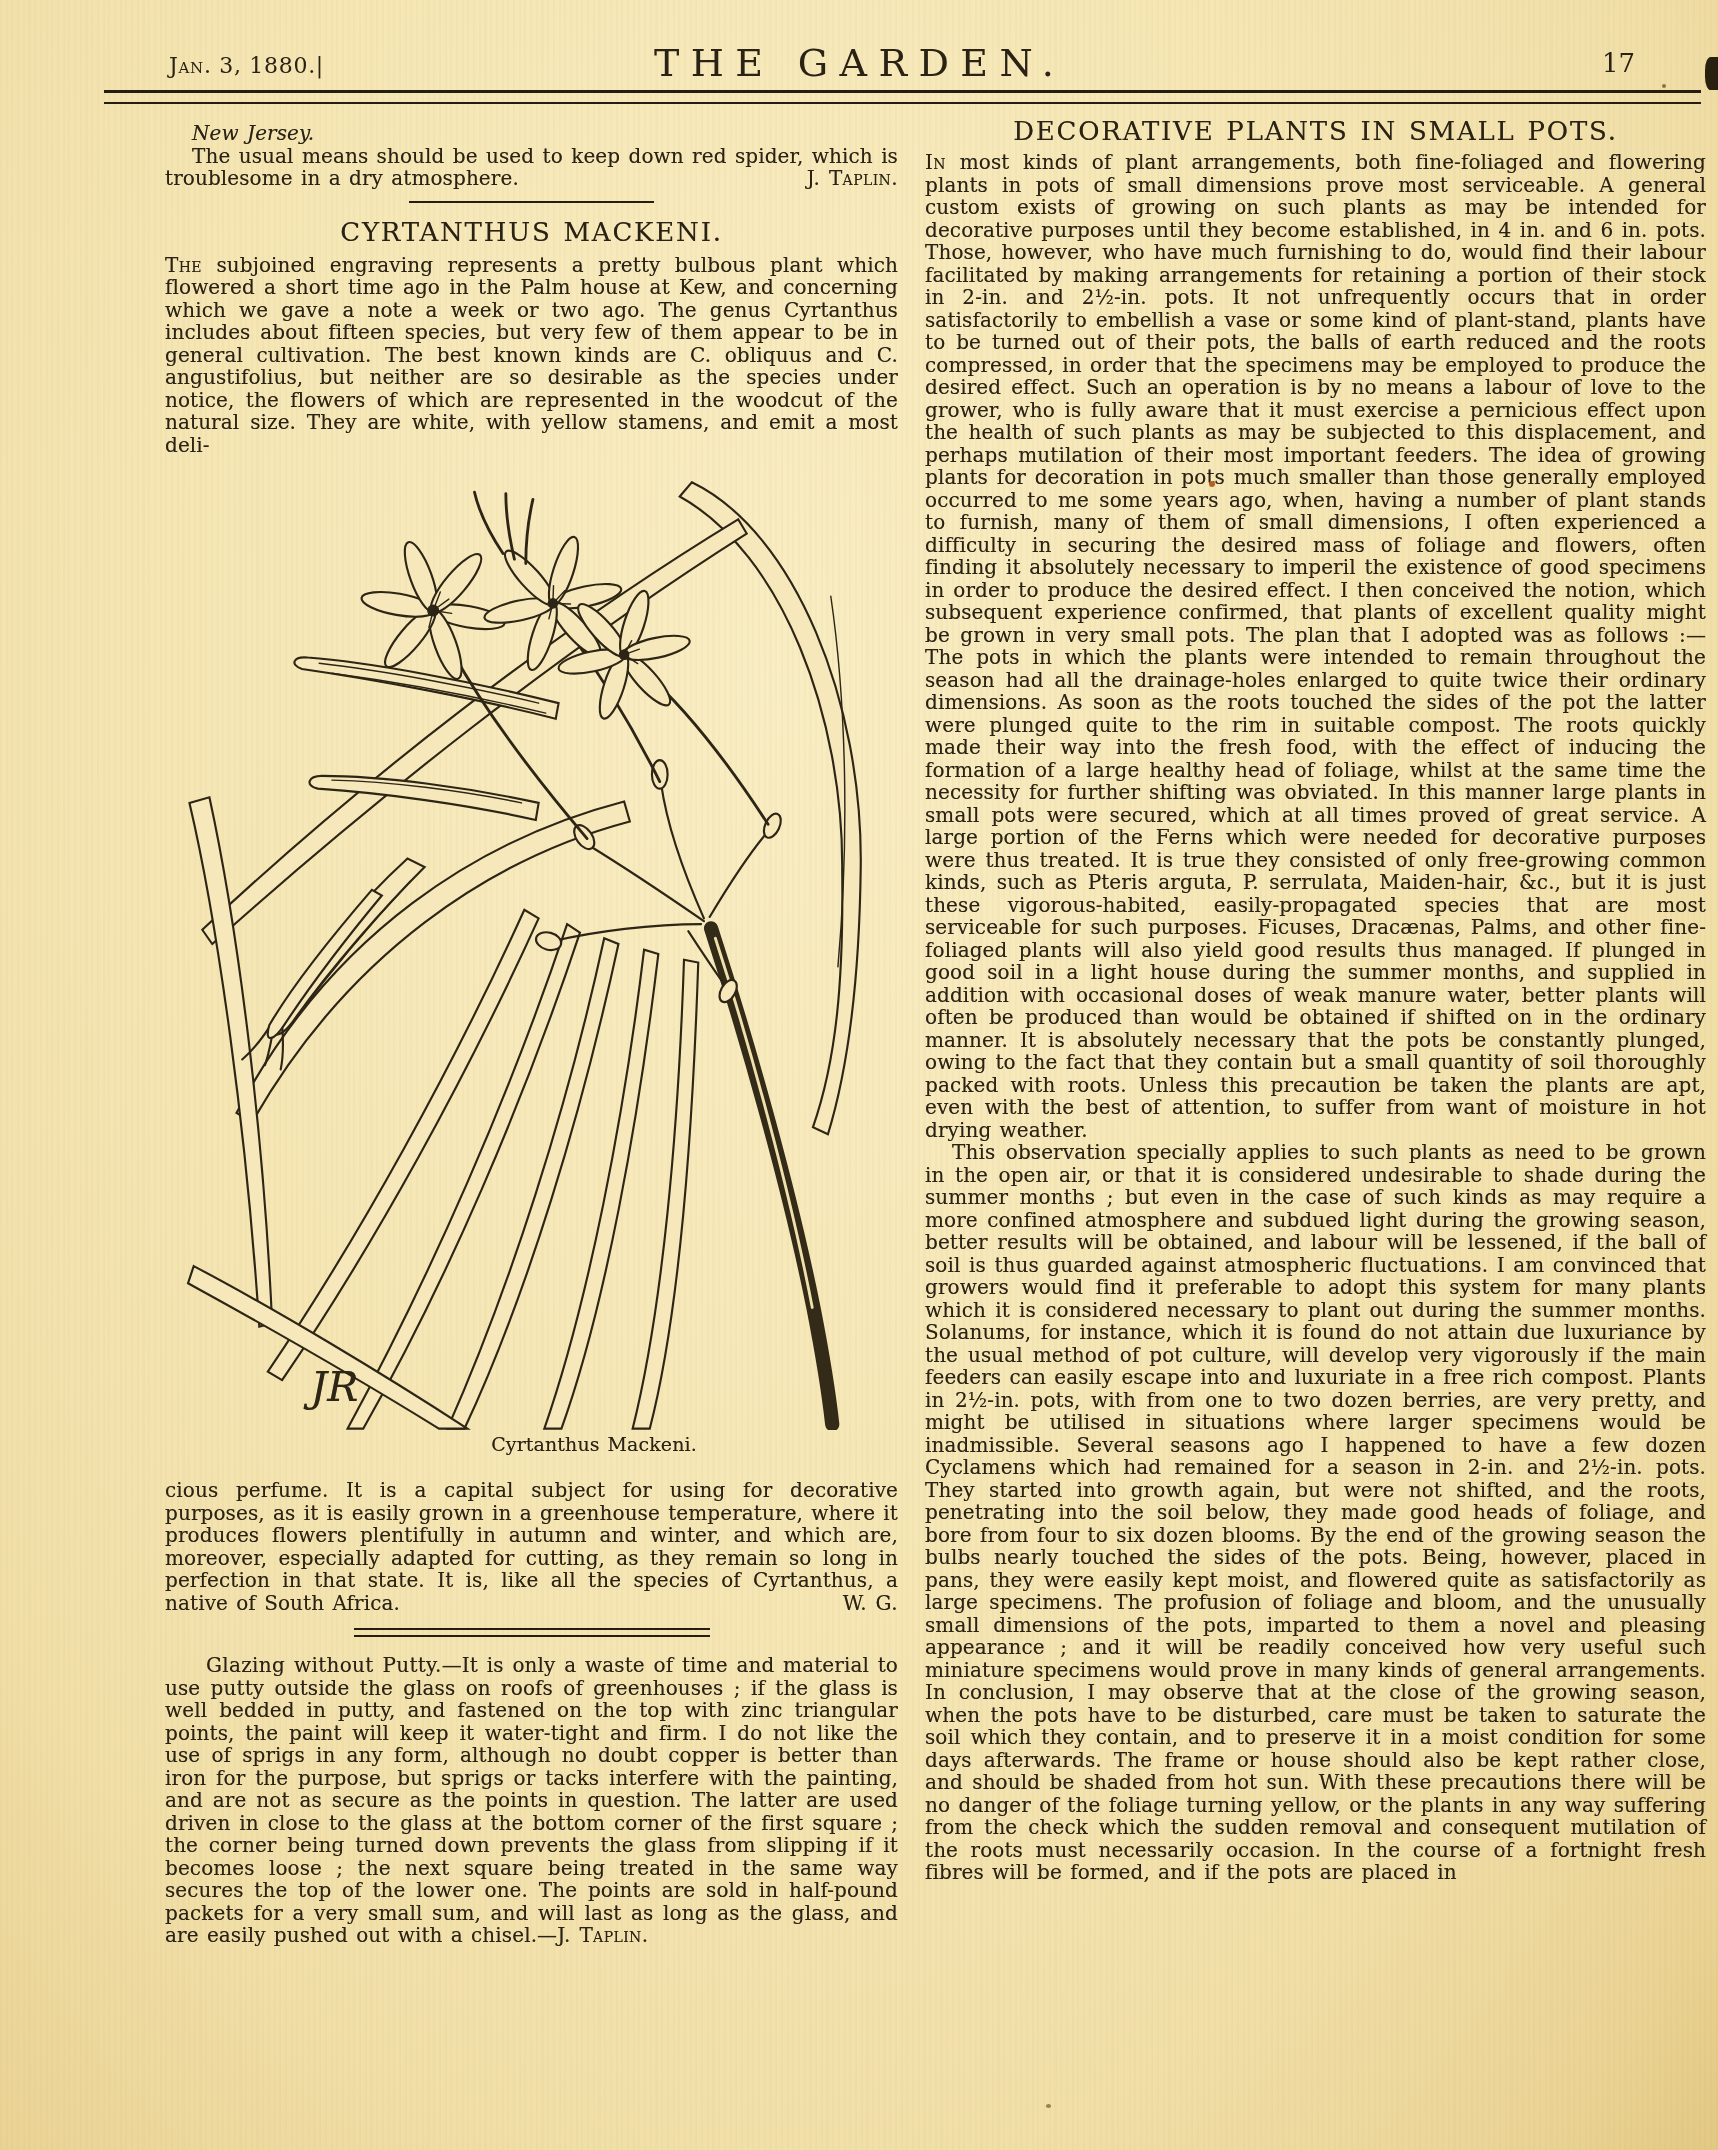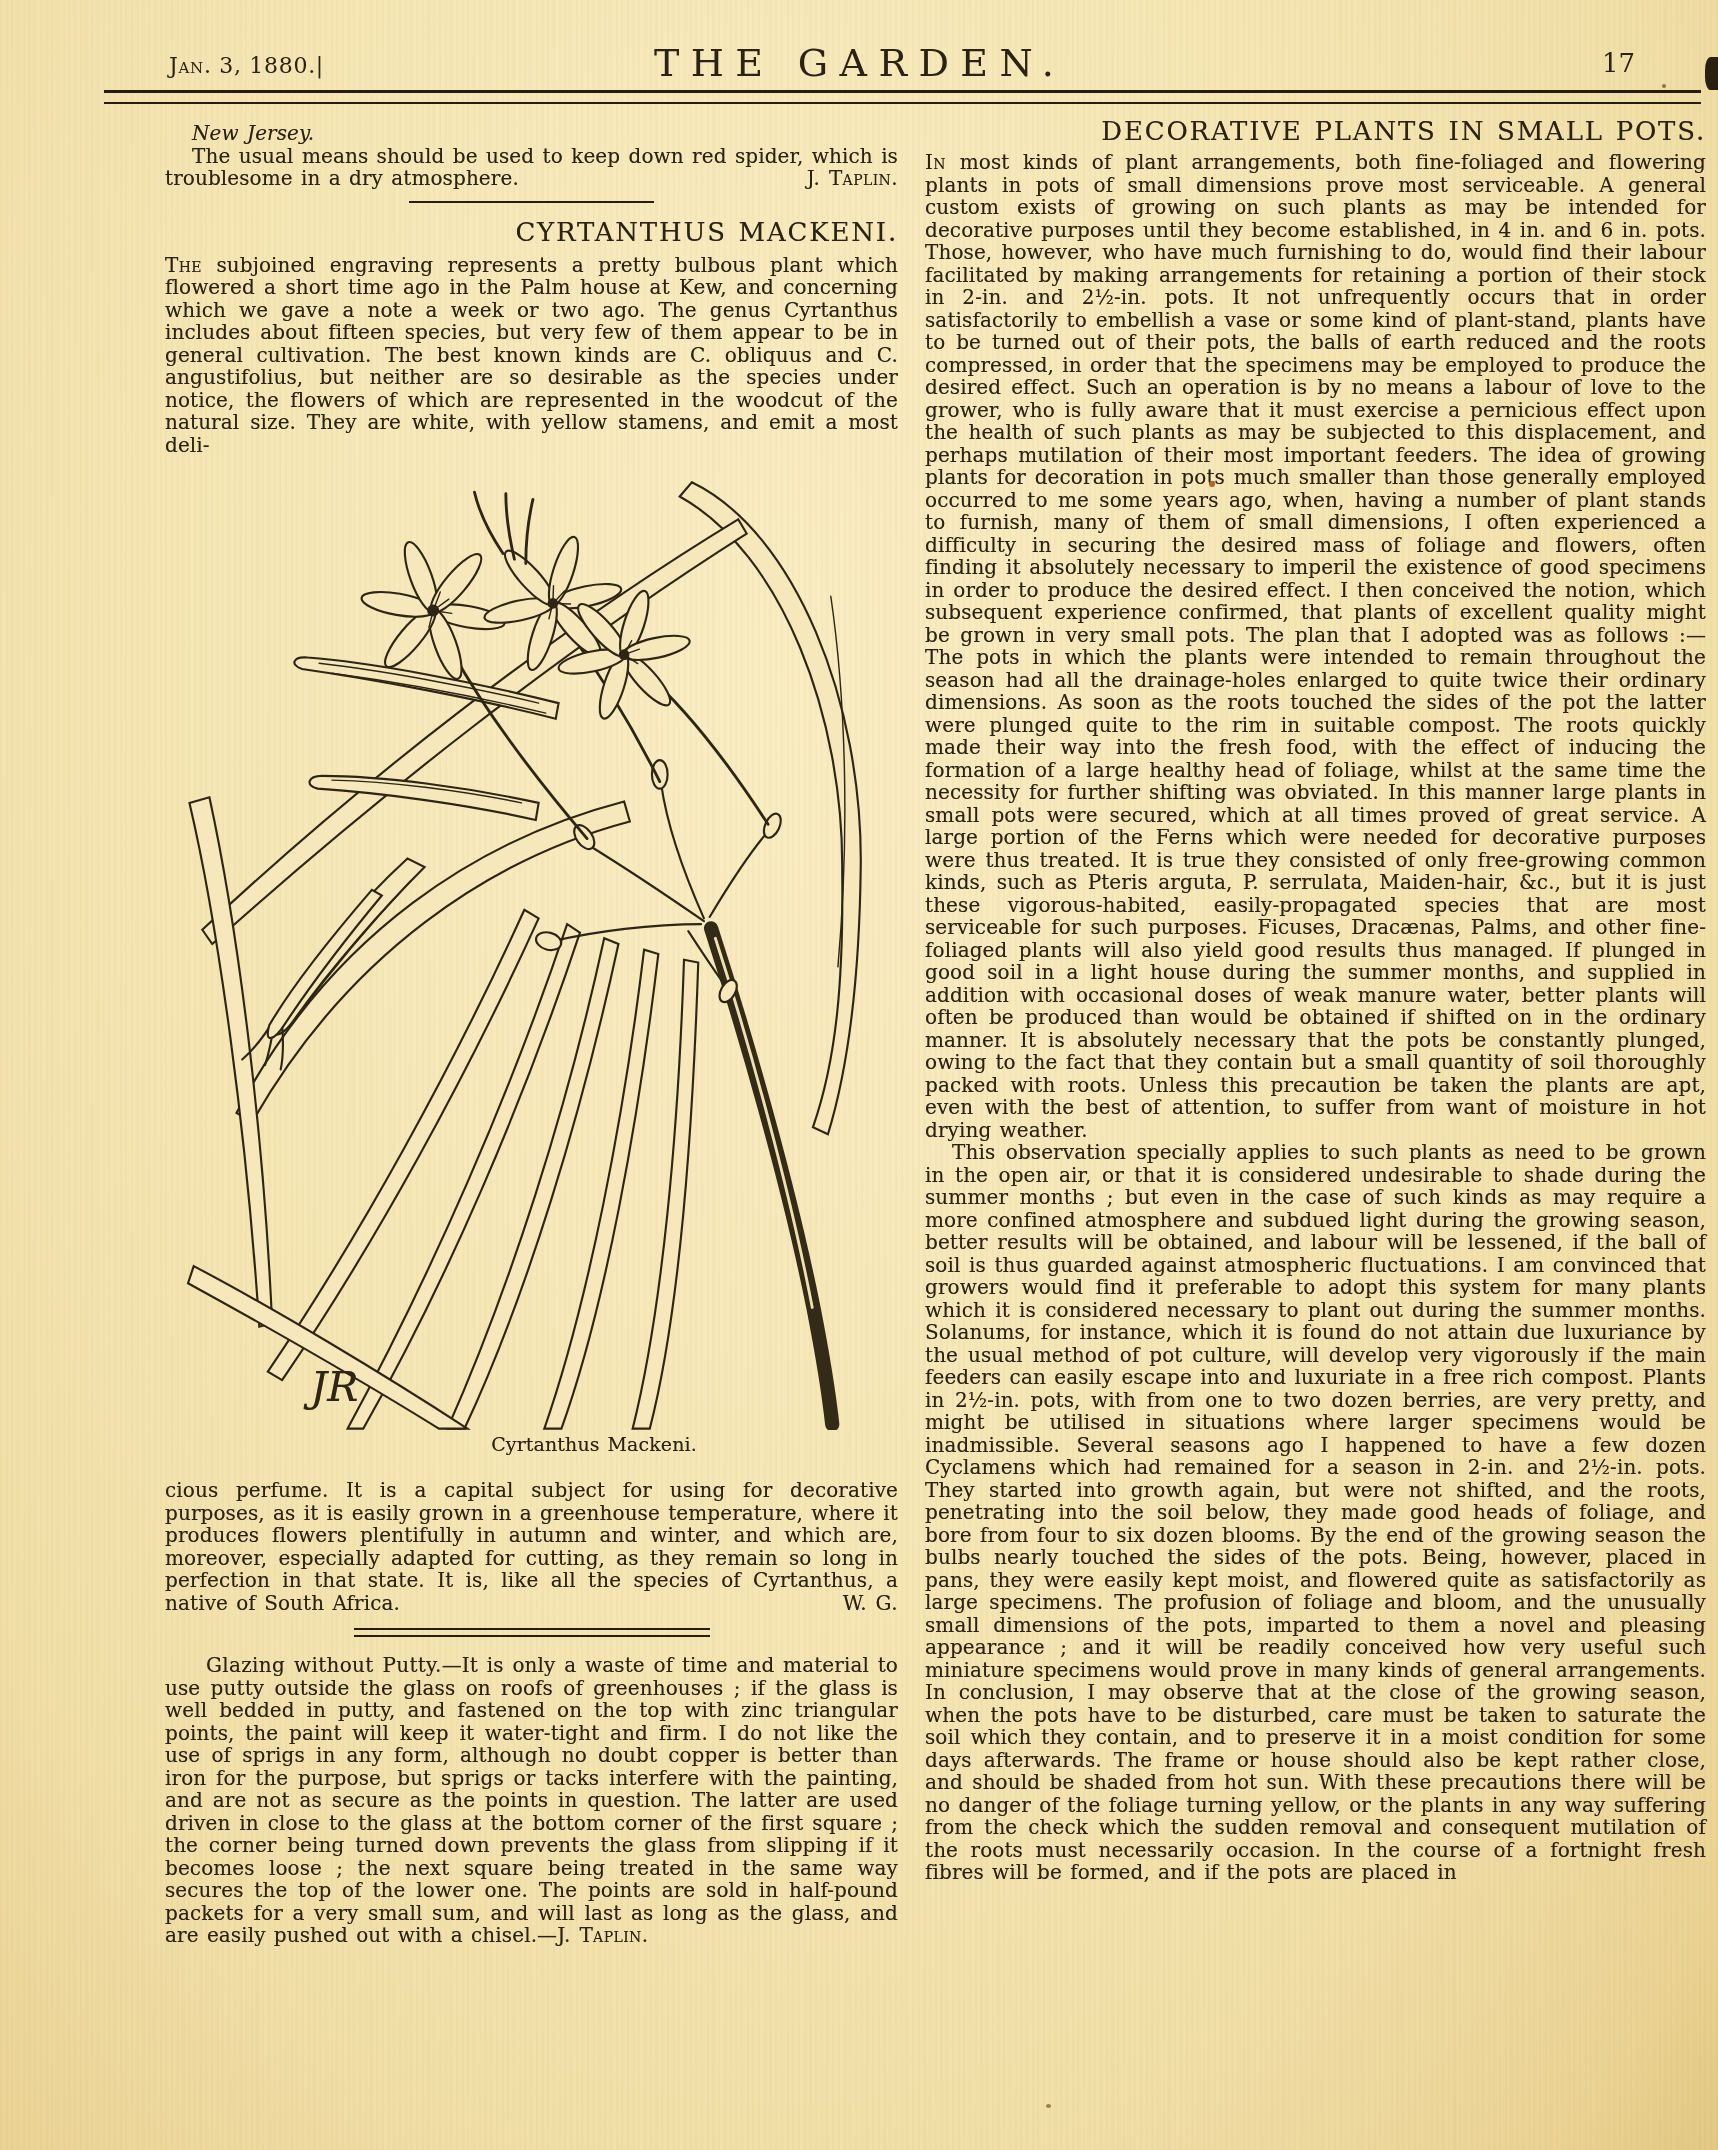--- a/index.html
+++ b/index.html
@@ -31,21 +31,21 @@
   .col-left{left:165px;top:122px;width:733px;}
   .col-right{left:925px;top:120px;width:781px;}
   p{margin:0;}
   .indent{text-indent:27px;}
   .indent-big{text-indent:41px;}
   .italic{font-style:italic;}
   .lead-caps{font-variant:small-caps;letter-spacing:0.4px;}
   .sig-right{float:right;font-variant:small-caps;letter-spacing:0.4px;}
   .sig-inline{font-variant:small-caps;letter-spacing:0.4px;}
   .note-title{font-weight:normal;letter-spacing:0.3px;}
-  h2{font-weight:normal;text-align:right;font-size:26px;letter-spacing:1.8px;margin:0 0 8.5px 0;}
+  h2{font-weight:normal;text-align:center;font-size:26px;letter-spacing:1.8px;margin:0 0 8.5px 0;}
   .h2-left{margin-top:1.4px;margin-bottom:10px;}
   .rule-single{width:245px;border-top:2.1px solid #251e10;margin:11.4px auto 18.5px auto;height:0;}
   .rule-double{width:356px;border-top:2.8px solid #251e10;border-bottom:2.8px solid #251e10;height:5px;margin:14.2px auto 17px auto;}
 
   
   .figure{width:733px;height:962px;margin-top:11.4px;position:relative;}
   .figure svg{width:100%;height:100%;display:block;}
   .caption{text-align:center;font-size:19px;padding-left:125px;margin:2.8px 0 24px 0;}
 
   

